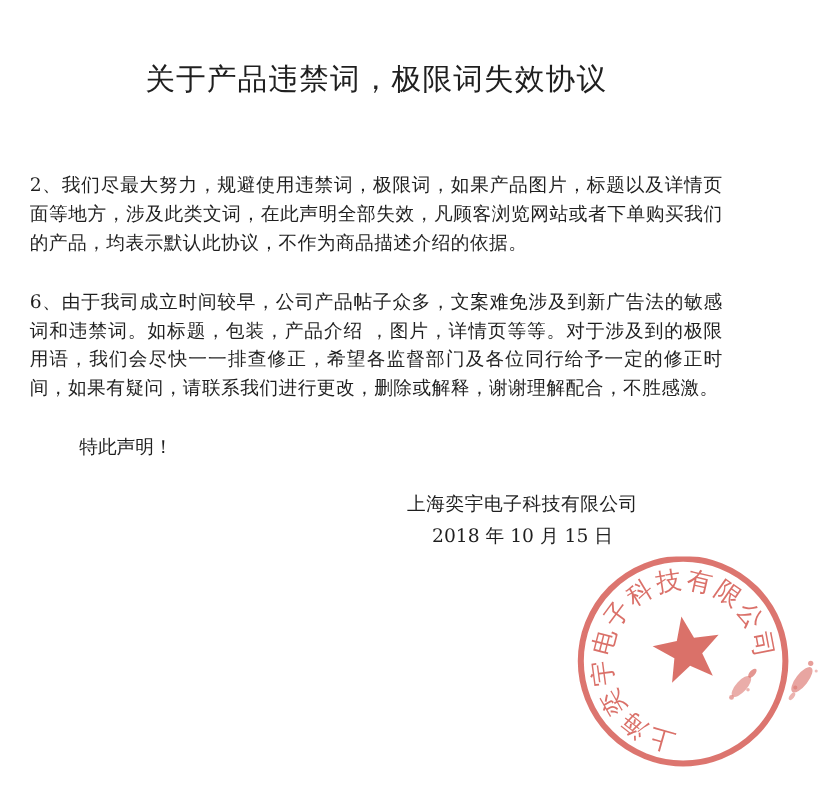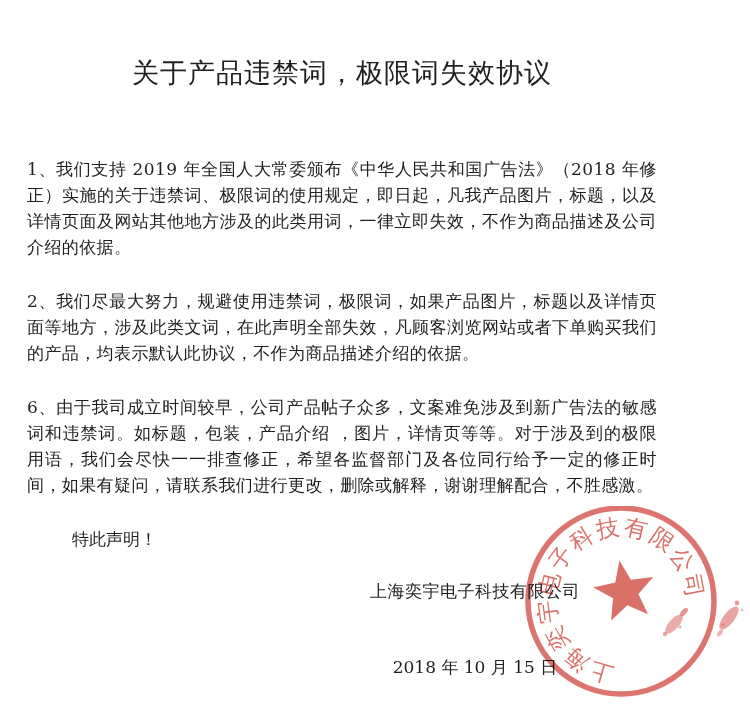--- a/index.html
+++ b/index.html
@@ -48,42 +48,40 @@
     margin: 0 77px 0 auto;
     text-align: center;
     font-size: 17px;
   }
   .signature-company {
     line-height: 29px;
     letter-spacing: 0.5px;
   }
   .signature-date {
     line-height: 29px;
-    margin-top: 47px;
   }
   .stamp {
     position: absolute;
     left: 524px;
     top: 506px;
     width: 226px;
     height: 202px;
     mix-blend-mode: multiply;
     opacity: 0.85;
     pointer-events: none;
   }
   .stamp svg { display: block; }
 </style>
 </head>
 <body>
 
 <div class="doc">
 
   <h1 class="doc-title">关于产品违禁词，极限词失效协议</h1>
 
-  <p class="doc-paragraph">1、我们支持 2019 年全国人大常委颁布《中华人民共和国广告法》（2018 年修正）实施的关于违禁词、极限词的使用规定，即日起，凡我产品图片，标题，以及详情页面及网站其他地方涉及的此类用词，一律立即失效，不作为商品描述及公司介绍的依据。</p>
 
   <p class="doc-paragraph">2、我们尽最大努力，规避使用违禁词，极限词，如果产品图片，标题以及详情页面等地方，涉及此类文词，在此声明全部失效，凡顾客浏览网站或者下单购买我们的产品，均表示默认此协议，不作为商品描述介绍的依据。</p>
 
   <p class="doc-paragraph">6、由于我司成立时间较早，公司产品帖子众多，文案难免涉及到新广告法的敏感词和违禁词。如标题，包装，产品介绍 ，图片，详情页等等。对于涉及到的极限用语，我们会尽快一一排查修正，希望各监督部门及各位同行给予一定的修正时间，如果有疑问，请联系我们进行更改，删除或解释，谢谢理解配合，不胜感激。</p>
 
   <div class="doc-declaration">特此声明！</div>
 
   <div class="signature-block">
     <div class="signature-company">上海奕宇电子科技有限公司</div>
     <div class="signature-date">2018 年 10 月 15 日</div>

